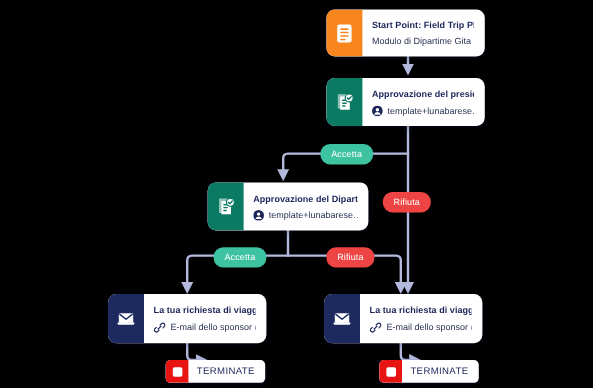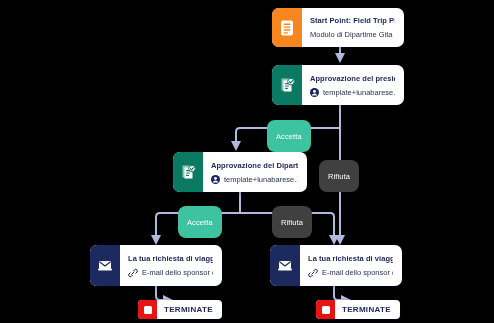--- a/index.html
+++ b/index.html
@@ -73,34 +73,34 @@
     align-items: center;
   }
 
   .icon-orange { background: #f7861f; }
   .icon-green  { background: #0b7a63; }
   .icon-navy   { background: #1c2a60; }
 
   
   .pill {
     position: absolute;
-    height: 32px;
+    height: 17px;
     padding: 0 9px;
     border-radius: 8px;
     display: flex;
     align-items: center;
     justify-content: center;
     font-size: 7.5px;
     color: #ffffff;
     letter-spacing: 0.1px;
     z-index: 6;
     white-space: nowrap;
   }
   .pill-accept { background: #3ec3a0; }
-  .pill-reject { background: #404040; }
+  .pill-reject { background: #ef4444; }
 
   
   .terminate {
     position: absolute;
     display: flex;
     align-items: stretch;
     height: 19px;
     background: #ffffff;
     border-radius: 4px;
     box-shadow: 0 1px 3px rgba(10,20,60,0.35);
@@ -119,21 +119,21 @@
     width: 8px;
     height: 8px;
     background: #ffffff;
     border-radius: 1.5px;
   }
   .term-label {
     display: flex;
     align-items: center;
     padding: 0 9px 0 7px;
     font-size: 8px;
-    font-weight: bold;
+    font-weight: normal;
     color: #1b2559;
     letter-spacing: 0.3px;
   }
 </style>
 </head>
 <body>
 
 <div id="canvas">
 
   <svg id="edges" viewBox="0 0 494 323">

